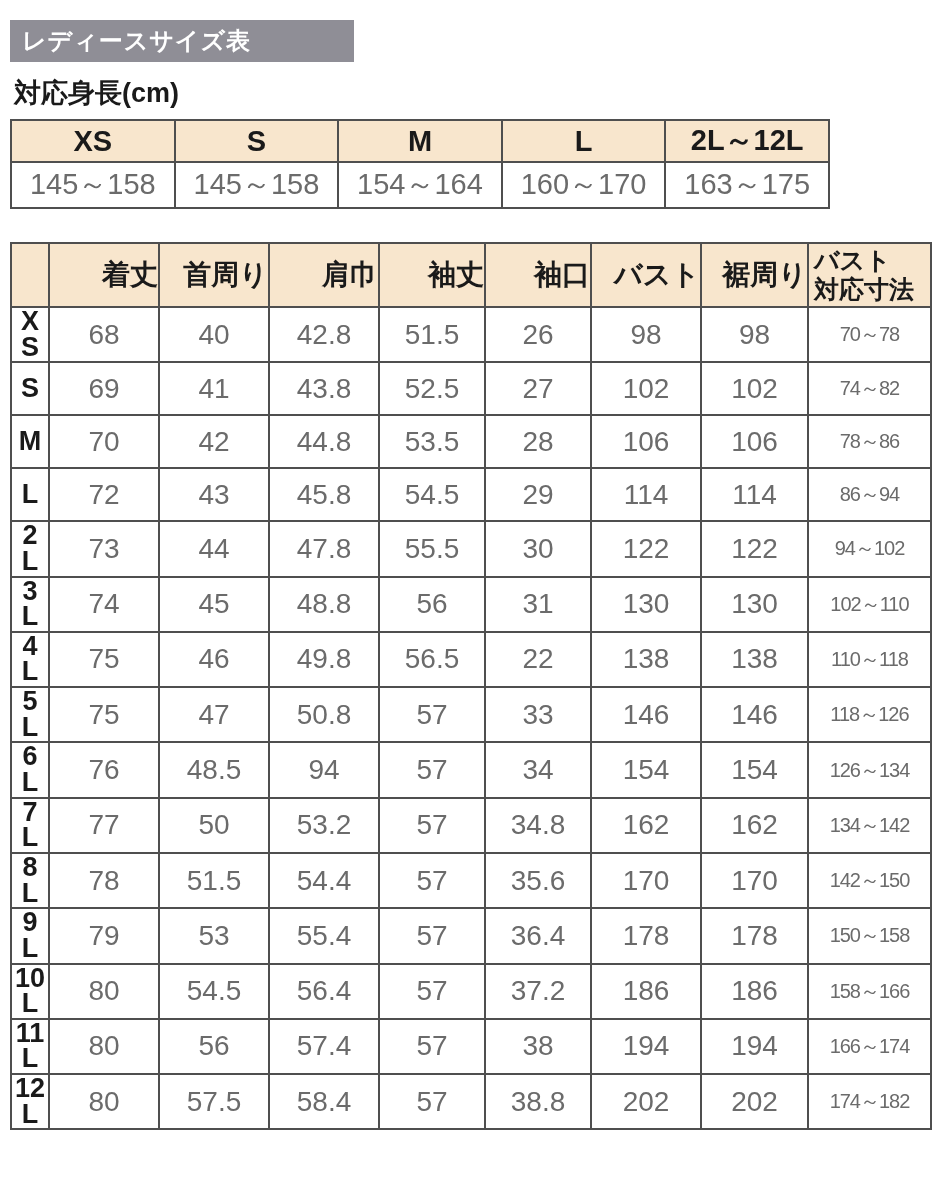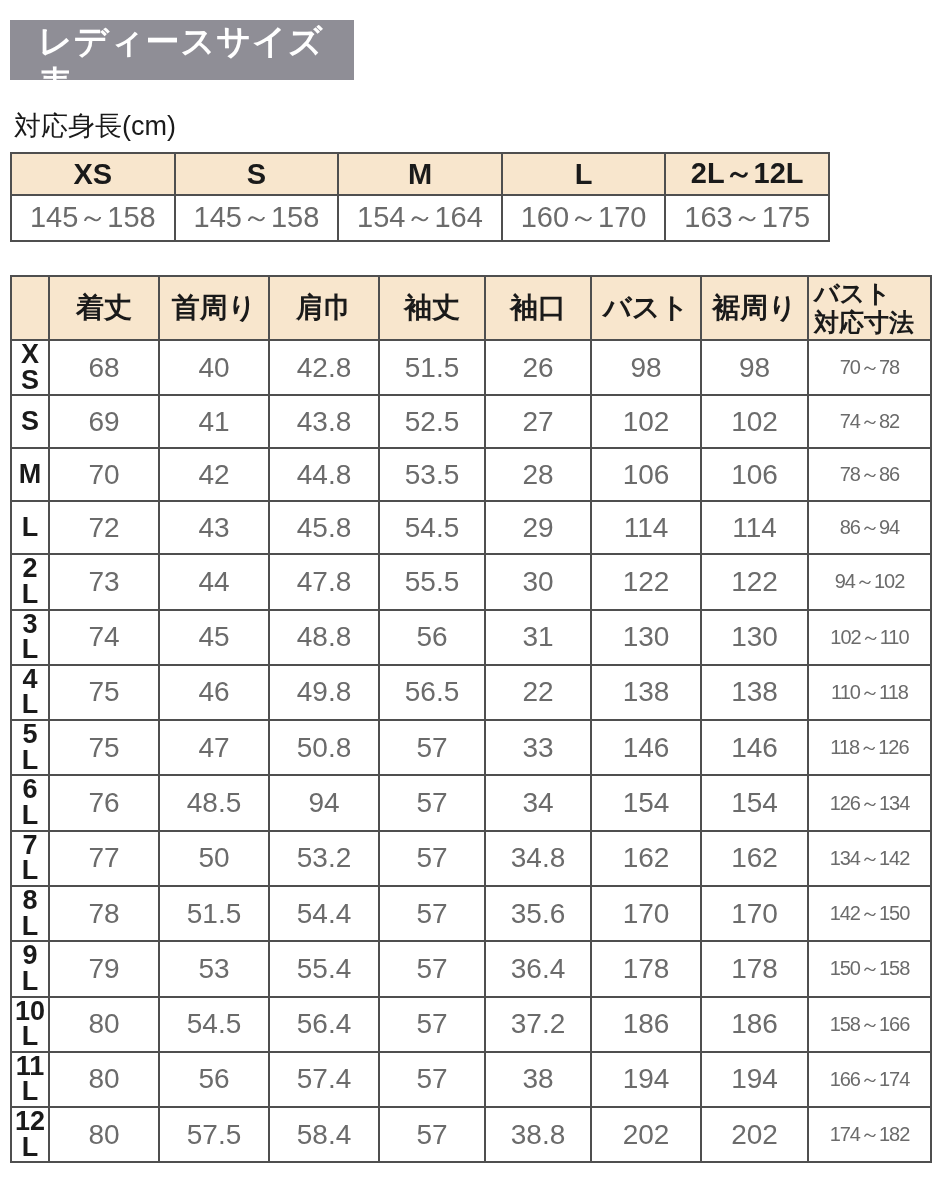--- a/index.html
+++ b/index.html
@@ -10,42 +10,42 @@
     --header-text:#1a1a1a;
   }
   *{box-sizing:border-box;}
   html,body{margin:0;padding:0;}
   body{
     width:940px;height:1200px;background:#ffffff;overflow:hidden;
     font-family:"Liberation Sans","DejaVu Sans",sans-serif;
   }
   .page{padding:20px 10px 0 10px;}
   .title-bar{
-    display:block;width:344px;height:60px;line-height:42px;
+    display:block;width:344px;height:42px;line-height:42px;
     background:var(--title-bg);color:#ffffff;
-    font-size:34px;font-weight:bold;padding-left:28px;letter-spacing:1px;
+    font-size:24px;font-weight:bold;padding-left:12px;letter-spacing:1px;
   }
   .height-label{
-    margin:28px 0 8px 4px;font-size:27px;font-weight:normal;color:var(--header-text);
+    margin:13px 0 8px 4px;font-size:27px;font-weight:bold;color:var(--header-text);
   }
   table{border-collapse:collapse;table-layout:fixed;width:820px;}
   th,td{border:2px solid var(--border);text-align:center;padding:0;overflow:hidden;}
   
   .height-table th{
     background:var(--header-bg);color:var(--header-text);
     font-size:29px;font-weight:bold;height:33px;
   }
   .height-table td{
     color:var(--value-text);font-size:29px;height:46px;background:#fff;
   }
   
   .size-table{margin-top:33px;}
   .size-table thead th{
     background:var(--header-bg);color:var(--header-text);
-    font-size:28px;font-weight:bold;height:64px;
+    font-size:28px;font-weight:bold;height:64px;text-align:right;
   }
   .size-table thead th.wrap{
     font-size:25px;line-height:1.15;white-space:pre-line;
     text-align:left;padding-left:5px;
   }
   .size-table tbody th{
     background:#fff;color:var(--header-text);
     font-size:27px;font-weight:bold;line-height:0.95;
     white-space:pre-line;height:53px;padding:1px 0;
   }

